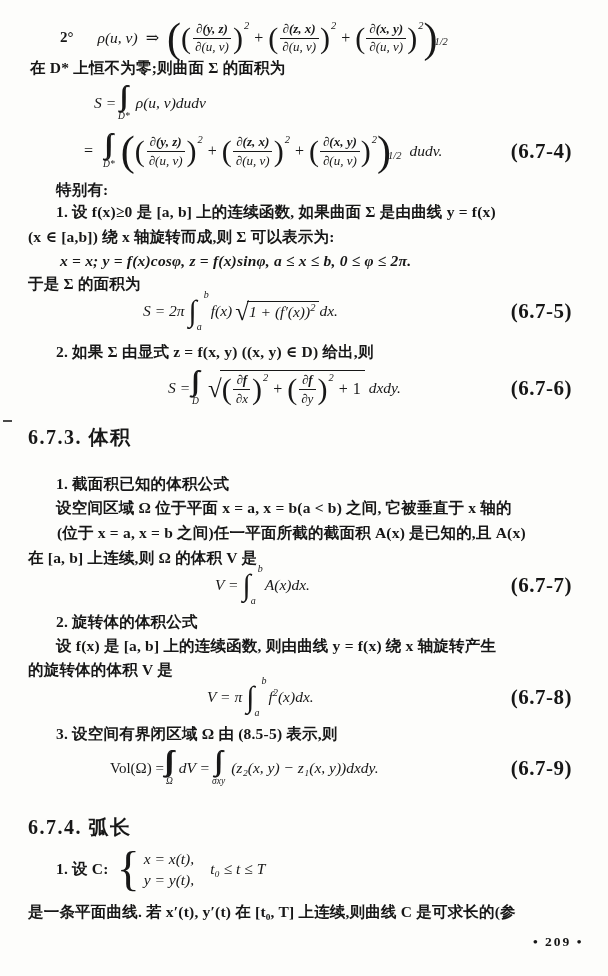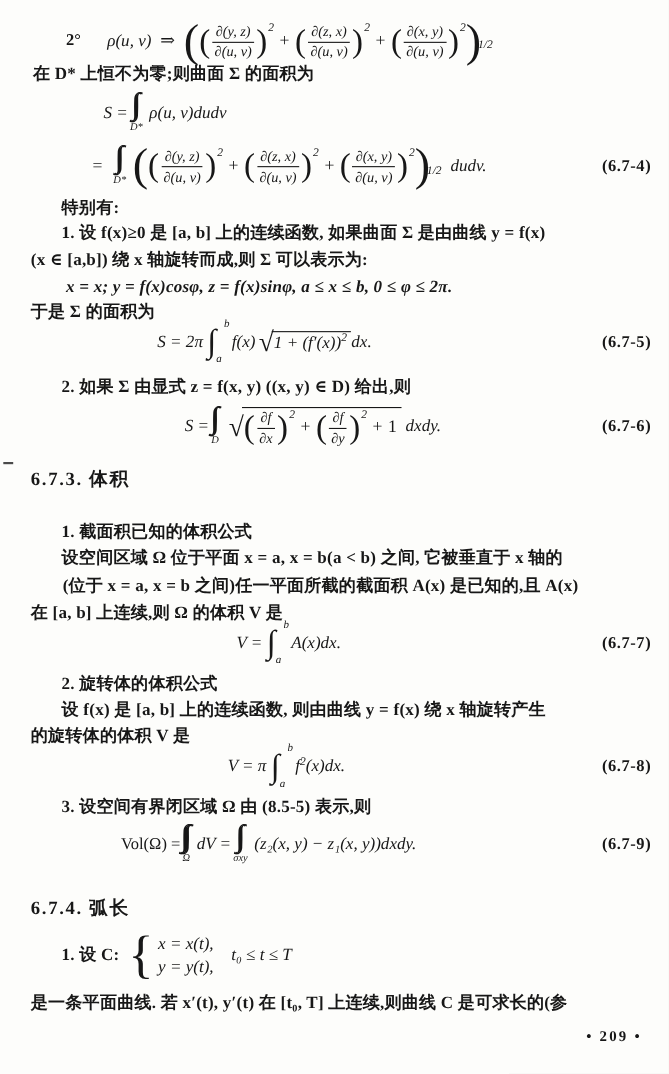--- a/index.html
+++ b/index.html
@@ -6,42 +6,42 @@
   html, body { width: 608px; height: 976px; }
   body { background: #e8e8e6; }
   .page {
     position: relative; width: 608px; height: 976px; overflow: hidden;
     background: #fdfdfb; color: #171717;
     font-family: "Liberation Serif", "DejaVu Serif", serif;
   }
   
   .para { position: absolute; white-space: nowrap; font-size: 15.5px;
           font-weight: 600; letter-spacing: 0.2px; line-height: 1.3; }
-  .h { position: absolute; white-space: nowrap; font-size: 17px;
+  .h { position: absolute; white-space: nowrap; font-size: 20px;
        font-weight: 700; letter-spacing: 1.5px; }
   .pagenum { position: absolute; font-weight: 700; font-size: 13.5px; letter-spacing: 2px; }
   
   .blk { position: absolute; display: flex; align-items: center;
          white-space: nowrap; line-height: 1.15; }
   .row { position: absolute; left: 0; right: 0; display: flex;
          align-items: center; white-space: nowrap; }
   .bodyind { display: inline-flex; align-items: center; }
-  .eqnum { margin-left: auto; padding-right: 16px; font-weight: 600;
-           font-size: 15px; letter-spacing: 0.5px; }
+  .eqnum { margin-left: auto; padding-right: 36px; font-weight: 600;
+           font-size: 21px; letter-spacing: 0.5px; }
   .math { font-style: italic; font-size: 15.5px; }
   .rm { font-style: normal; }
   .lbl { margin-right: 24px; font-style: normal; font-weight: 600; font-size: 15px; }
   .rel { margin: 0 8px; font-style: normal; font-size: 16px; }
   .op  { margin: 0 5px; font-style: normal; }
   .bp  { font-style: normal; font-weight: 400; line-height: 0; }
   .bpo { font-size: 42px; }
   .bpi { font-size: 30px; }
   .frac { display: inline-flex; flex-direction: column; align-items: center;
           font-size: 13px; margin: 0 1px; }
-  .frac .num { padding: 0 3px 1px; border-bottom: 1.3px solid #171717; }
+  .frac .num { padding: 0 3px 1px; border-bottom: 1.3px solid #171717; font-weight: bold; }
   .frac .den { padding: 1px 3px 0; }
   .exp  { font-size: 10.5px; font-style: italic; position: relative;
           top: -12px; margin-left: 1px; }
   .expo { top: -16px; margin-left: -3px; margin-top: 40px; }
   .exps { font-size: 10.5px; font-style: italic; position: relative; top: -5px; }
   .iint { display: inline-flex; flex-direction: column; align-items: center;
           margin: 0 6px 0 2px; }
   .igs  { line-height: 24px; height: 27px; }
   .ig   { font-style: normal; font-size: 28px; font-weight: 400; }
   .ig.ov { margin-left: -9px; }

